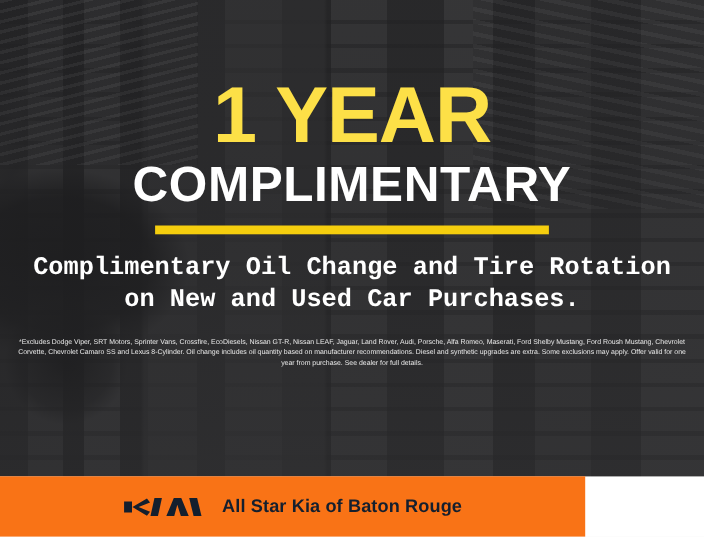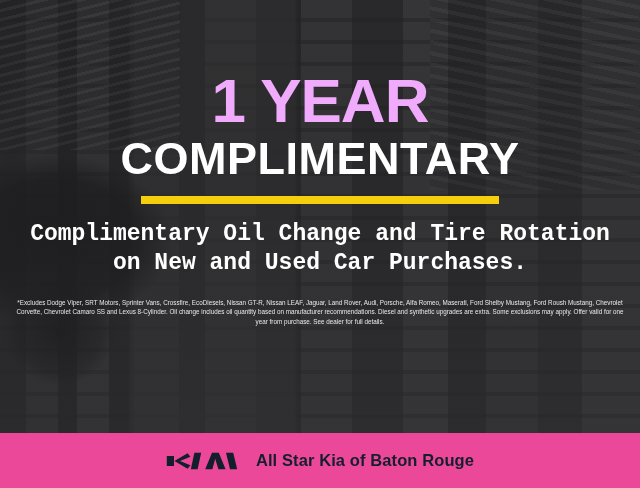--- a/index.html
+++ b/index.html
@@ -86,25 +86,25 @@
 
   .hero-content {
     position:absolute; inset:0;
     display:flex; flex-direction:column;
     align-items:center;
     z-index:4;
   }
 
   .headline-big {
     margin-top:72px;
-    font-size:62px;
+    font-size:72px;
     line-height:0.92;
     font-weight:bold;
     letter-spacing:-1px;
-    color:#f0abfc;
+    color:#fde047;
     white-space:nowrap;
   }
   .headline-sub {
     margin-top:6px;
     font-size:45px;
     line-height:1.06;
     font-weight:bold;
     color:#ffffff;
     text-align:center;
     letter-spacing:0.5px;
@@ -130,22 +130,22 @@
     width:618px;
     font-size:6.3px;
     line-height:1.52;
     color:#e8e8e8;
     text-align:center;
   }
 
   
   .footer {
     position:absolute; left:0; top:433px;
-    width:640px; height:55px;
-    background:#ec4899;
+    width:532px; height:55px;
+    background:#f97316;
     display:flex; align-items:center; justify-content:center;
     gap:18px;
   }
   .kia-logo { display:block; }
   .dealer-name {
     font-size:16.5px;
     font-weight:bold;
     color:#141F2E;
     letter-spacing:0.1px;
     white-space:nowrap;

